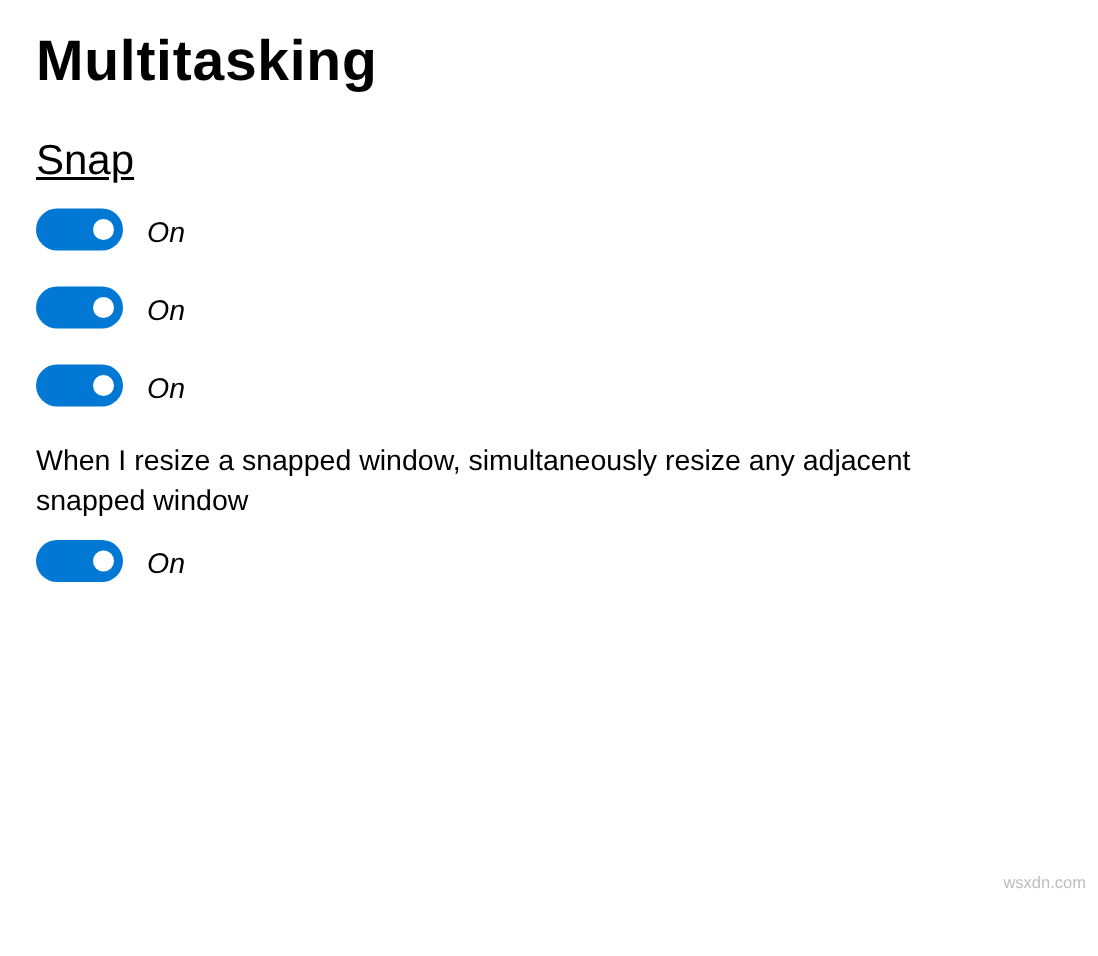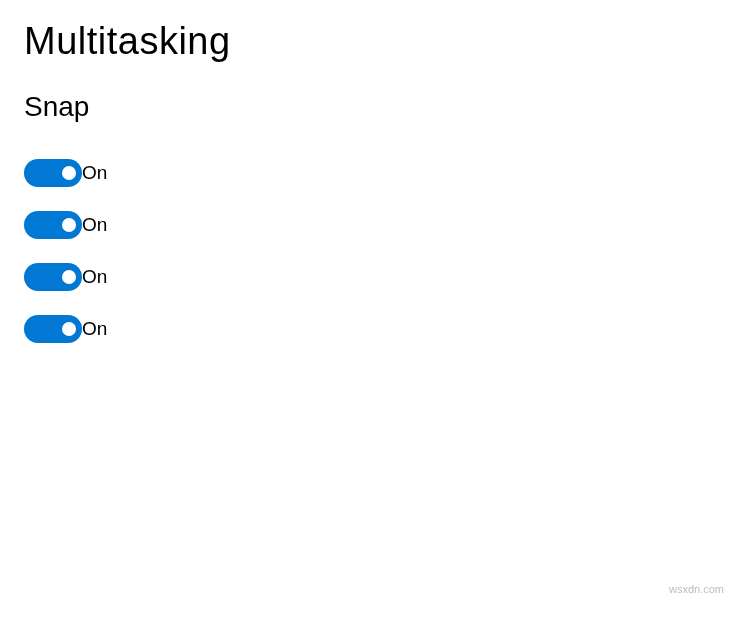--- a/index.html
+++ b/index.html
@@ -11,44 +11,46 @@
       font-family: "Segoe UI", -apple-system, sans-serif;
       background: #ffffff;
       color: #000000;
       width: 732px;
       height: 637px;
       padding: 20px 24px;
       position: relative;
     }
     .page-title {
       font-size: 38px;
-      font-weight: 400;
+      font-weight: 700;
       margin-bottom: 28px;
       letter-spacing: 0.5px;
     }
     .section-title {
       font-size: 28px;
       font-weight: 350;
-      margin-bottom: 36px;
+      margin-bottom: 16px;
+      text-decoration: underline;
     }
     .setting-group {
       margin-bottom: 24px;
     }
     .setting-label {
       font-size: 19px;
       font-weight: 400;
       color: #000;
       line-height: 1.4;
       margin-bottom: 12px;
       max-width: 660px;
     }
     .toggle-row {
       display: flex;
-      align-items: center;
-      gap: 0;
+      align-items: flex-end;
+      gap: 16px;
+      font-style: italic;
     }
     .toggle-switch {
       position: relative;
       width: 58px;
       height: 28px;
       border-radius: 14px;
       cursor: pointer;
       transition: background 0.15s;
     }
     .toggle-switch.on {
@@ -107,20 +109,21 @@
 <div class="setting-group">
   <div class="toggle-row">
     <div class="toggle-switch on">
       <div class="toggle-knob"></div>
     </div>
     <span class="toggle-state-text">On</span>
   </div>
 </div>
 
 <div class="setting-group">
+  <div class="setting-label">When I resize a snapped window, simultaneously resize any adjacent snapped window</div>
   <div class="toggle-row">
     <div class="toggle-switch on">
       <div class="toggle-knob"></div>
     </div>
     <span class="toggle-state-text">On</span>
   </div>
 </div>
 
 <div class="watermark">wsxdn.com</div>
 

